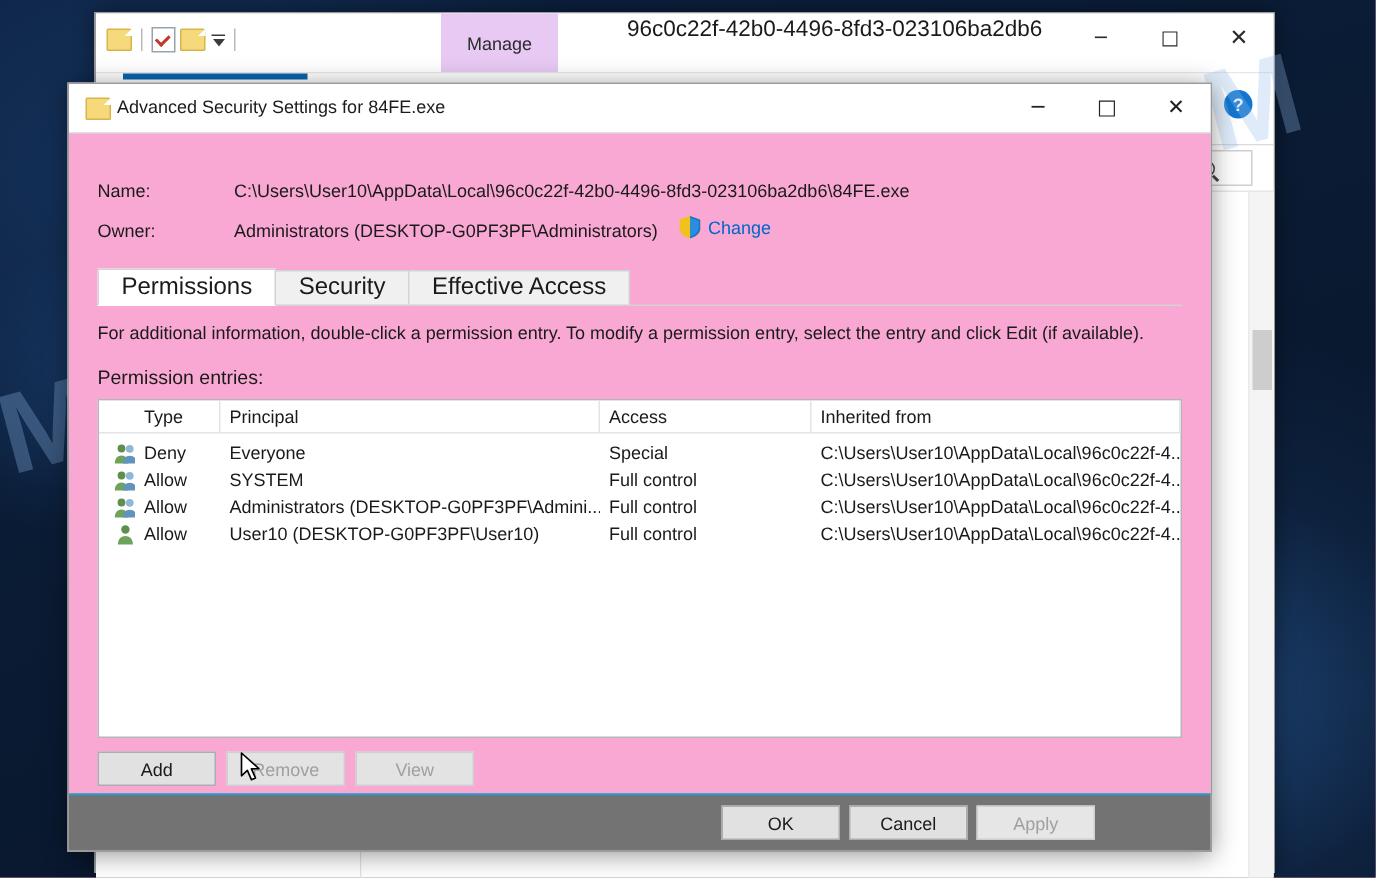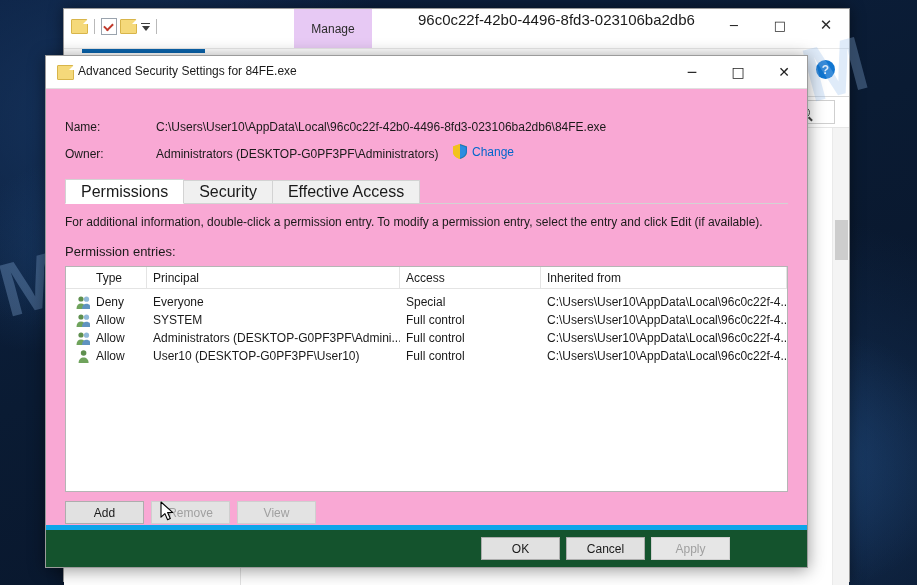--- a/index.html
+++ b/index.html
@@ -470,22 +470,22 @@
     width: 134px;
     background: #cce4f7;
     border: 1px solid #0078d7;
   }
 
   #dialog-footer {
     position: absolute;
     left: 0; bottom: 0;
     right: 0;
     height: 37px;
-    background: #14532d;
-    border-top: 5px solid #0ea5e9;
+    background: #737373;
+    border-top: 1px solid #0ea5e9;
   }
   .fbtn {
     position: absolute;
     top: 7px;
     height: 23px;
     width: 79px;
     background: #e1e1e1;
     border: 1px solid #adadad;
     font-size: 12px;
     color: #1a1a1a;

